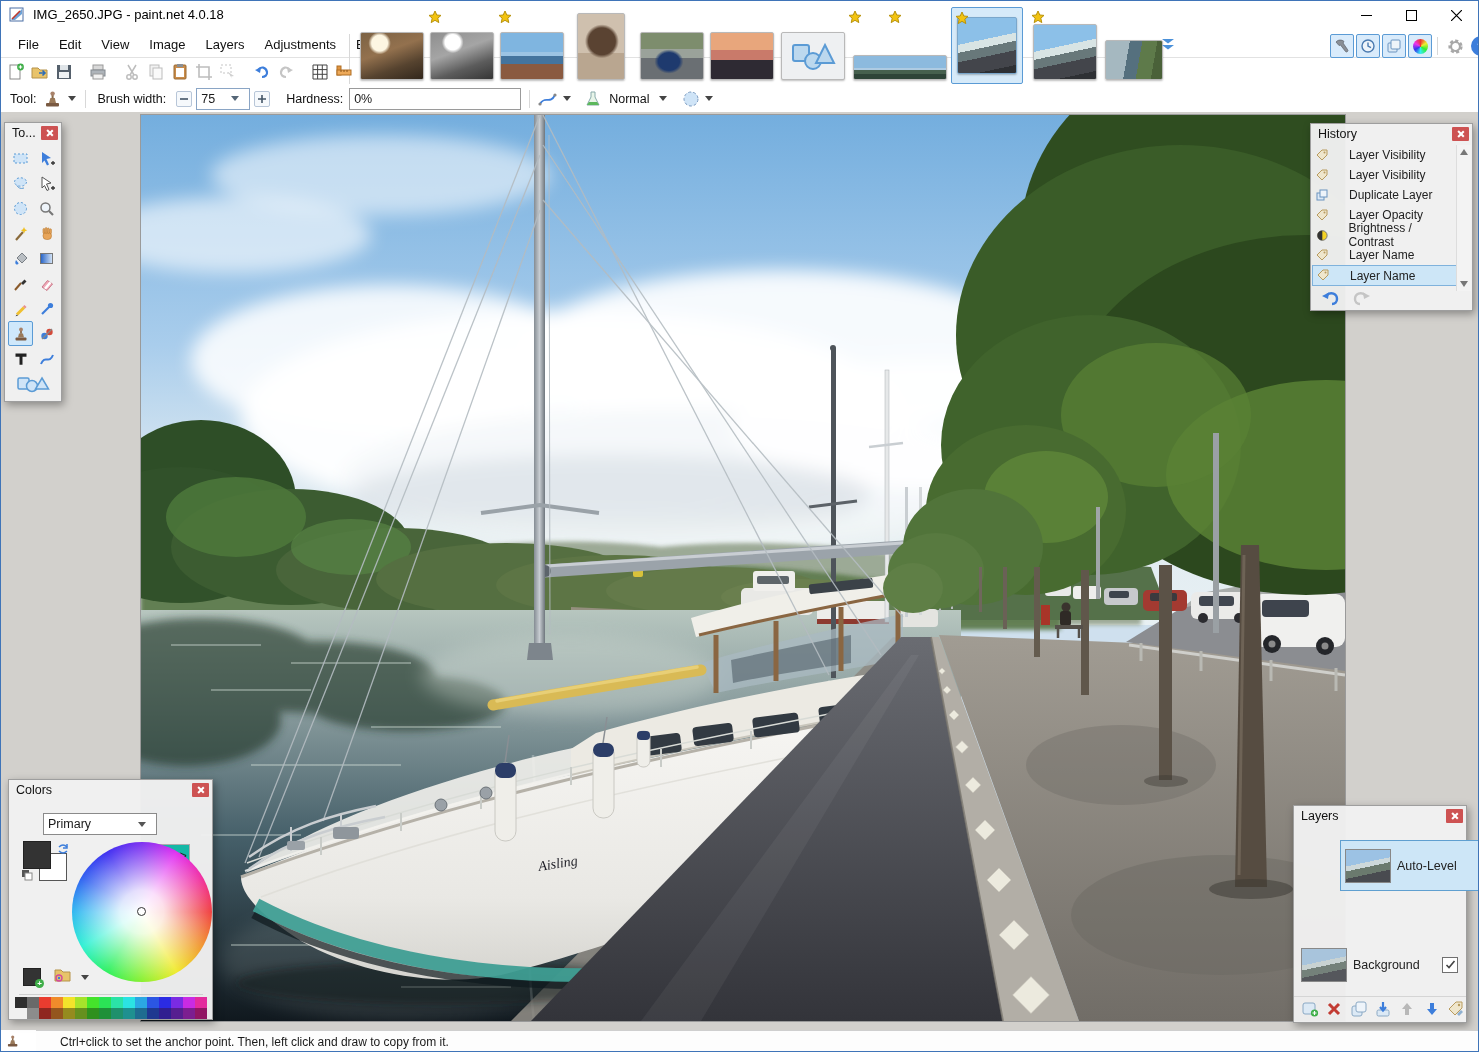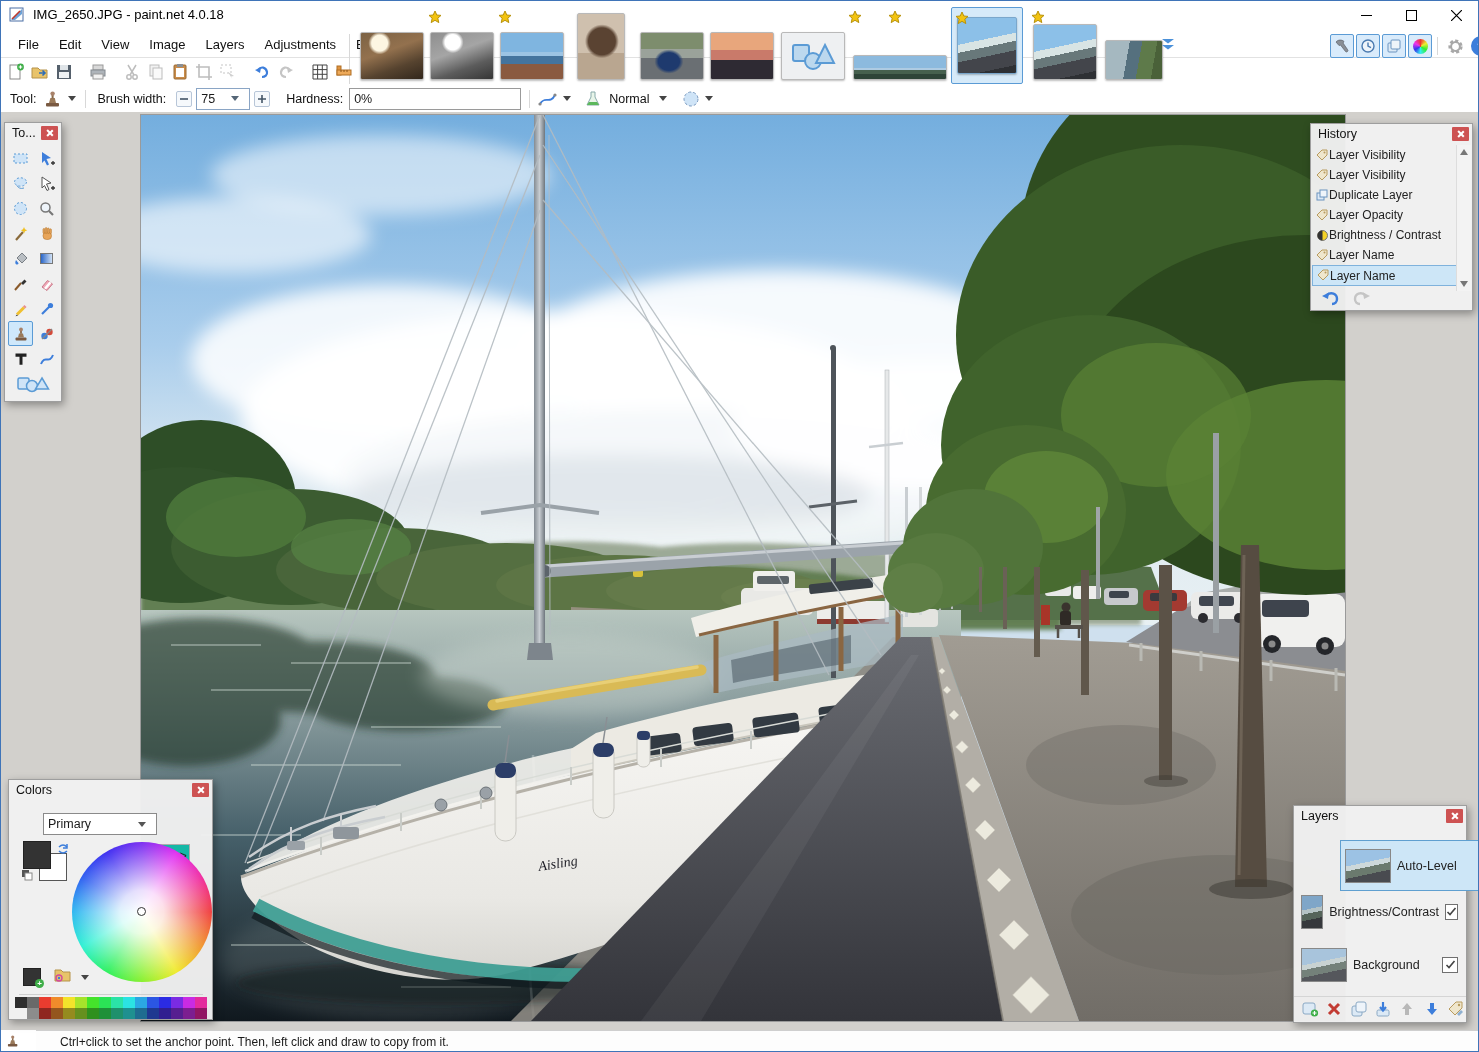--- a/index.html
+++ b/index.html
@@ -59,21 +59,21 @@
 .xbtn::before{transform:rotate(45deg);}.xbtn::after{transform:rotate(-45deg);}
 
 #panel-tools{left:4px;top:122px;width:58px;height:280px;}
 #tools-grid{display:grid;grid-template-columns:26px 26px;padding:3px 0 0 3px;}
 .tool-cell{width:25px;height:25px;display:flex;align-items:center;justify-content:center;border:1px solid transparent;}
 .tool-sel{background:#cfe8fb;border:1px solid #5b9bd5;border-radius:2px;}
 .tool-wide{grid-column:1 / span 2;width:50px;}
 
 #panel-history{left:1310px;top:123px;width:163px;height:188px;}
 #hist-list{position:absolute;left:1px;top:21px;width:145px;height:146px;}
-.hist-row{height:20px;display:flex;align-items:center;padding-left:4px;gap:0;font-size:12px;color:#222;}
+.hist-row{height:20px;display:flex;align-items:center;padding-left:4px;gap:20px;font-size:12px;color:#222;}
 .hist-sel{background:#cde6f7;border:1px solid #7fb2dc;height:21px;}
 #hist-scroll{position:absolute;right:1px;top:21px;width:15px;height:146px;background:#f3f3f3;border-left:1px solid #ddd;}
 .scr-arrow{position:absolute;left:3px;width:0;height:0;border-left:4.5px solid transparent;border-right:4.5px solid transparent;}
 #hist-footer{position:absolute;left:0;bottom:2px;width:100%;height:18px;display:flex;gap:10px;padding-left:8px;}
 
 #panel-colors{left:8px;top:779px;width:205px;height:241px;}
 #colors-mode{position:absolute;left:8px;top:33px;width:114px;height:22px;font-size:12.5px;}
 #colors-more{position:absolute;left:128px;top:32px;width:53px;height:23px;background:#14b8a6;border:1px solid #acacac;font-size:12.5px;display:flex;align-items:center;justify-content:center;color:#222;margin-top:32px;}
 #swatch-secondary{position:absolute;left:30px;top:73px;width:28px;height:28px;background:#fff;border:1px solid #555;}
 #swatch-primary{position:absolute;left:14px;top:61px;width:28px;height:28px;background:#333333;border:1px solid #222;}
@@ -945,29 +945,20 @@
   <div class="xbtn"></div>
   <div class="layer-row layer-sel" style="top:34px;margin-left:44px;">
     <div class="layer-thumb lt1"></div>
     <span class="layer-name">Auto-Level</span>
     <span class="chk">
         <svg width="11" height="11" viewBox="0 0 11 11">
           <path d="M1.5,6 L4,8.5 L9.5,2" stroke="#444" stroke-width="1.6" fill="none"></path>
         </svg>
       </span>
   </div>
-  <div class="layer-row" style="top:80px;">
-    <div class="layer-thumb lt2"></div>
-    <span class="layer-name">Brightness/Contrast</span>
-    <span class="chk">
-        <svg width="11" height="11" viewBox="0 0 11 11">
-          <path d="M1.5,6 L4,8.5 L9.5,2" stroke="#444" stroke-width="1.6" fill="none"></path>
-        </svg>
-      </span>
-  </div>
   <div class="layer-row" style="top:133px;">
     <div class="layer-thumb lt3"></div>
     <span class="layer-name">Background</span>
     <span class="chk">
         <svg width="11" height="11" viewBox="0 0 11 11">
           <path d="M1.5,6 L4,8.5 L9.5,2" stroke="#444" stroke-width="1.6" fill="none"></path>
         </svg>
       </span>
   </div>
   <div id="layers-footer">

